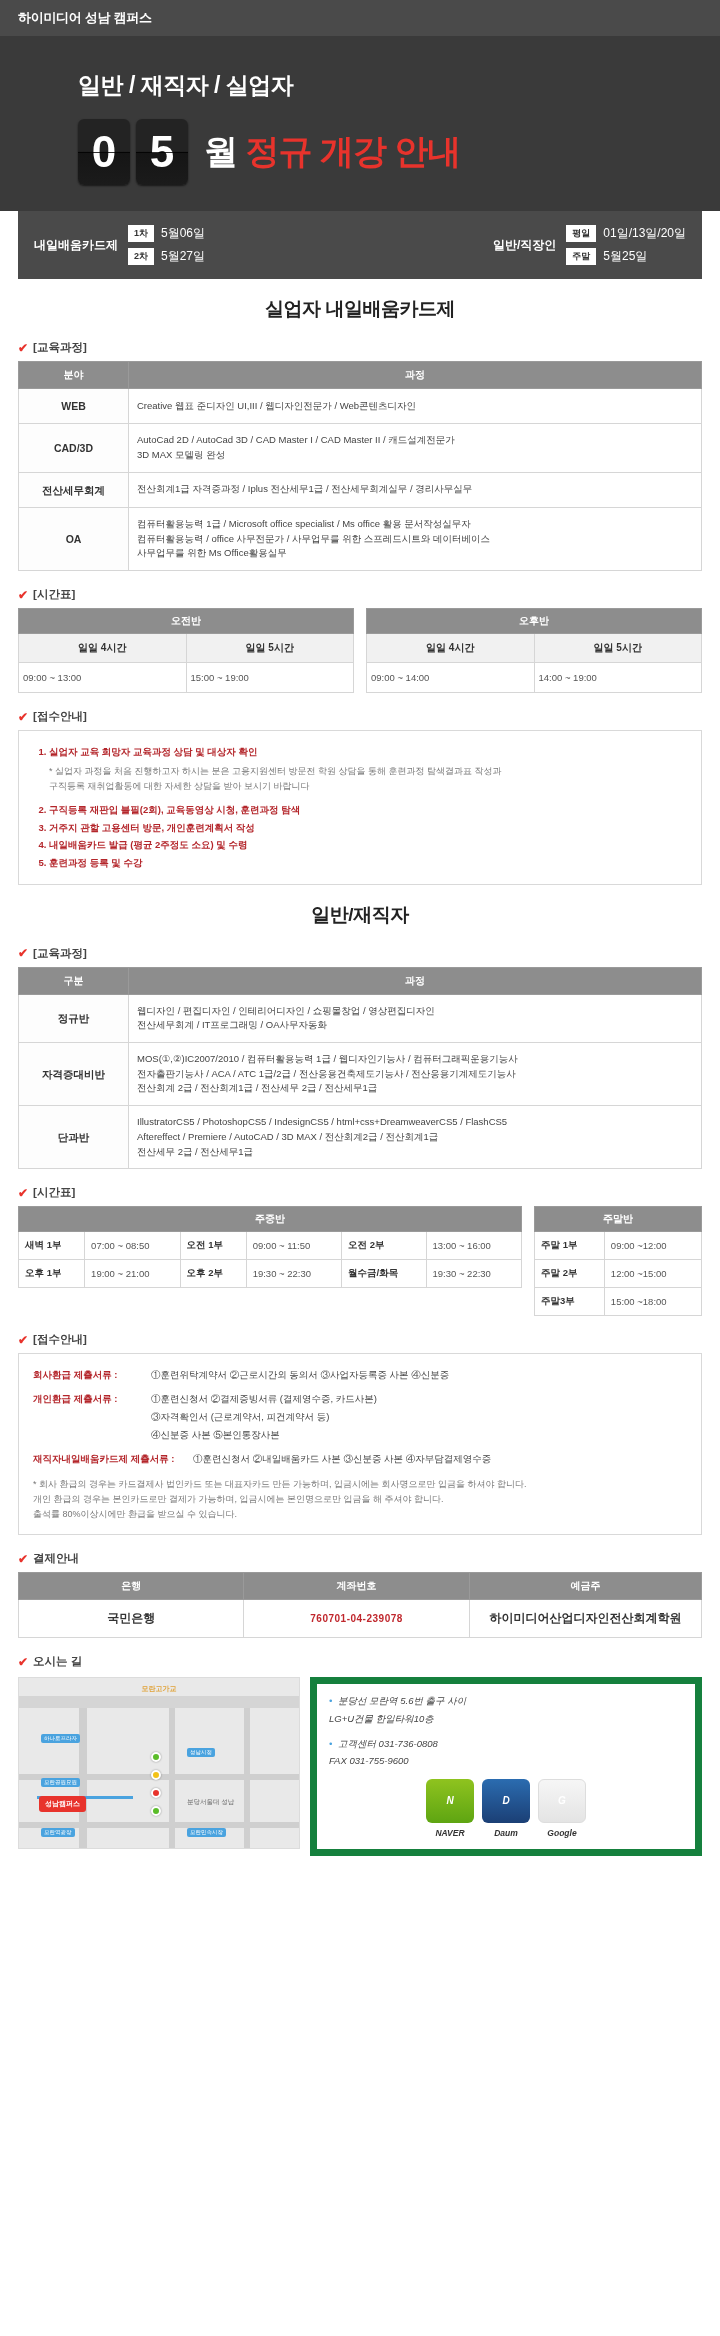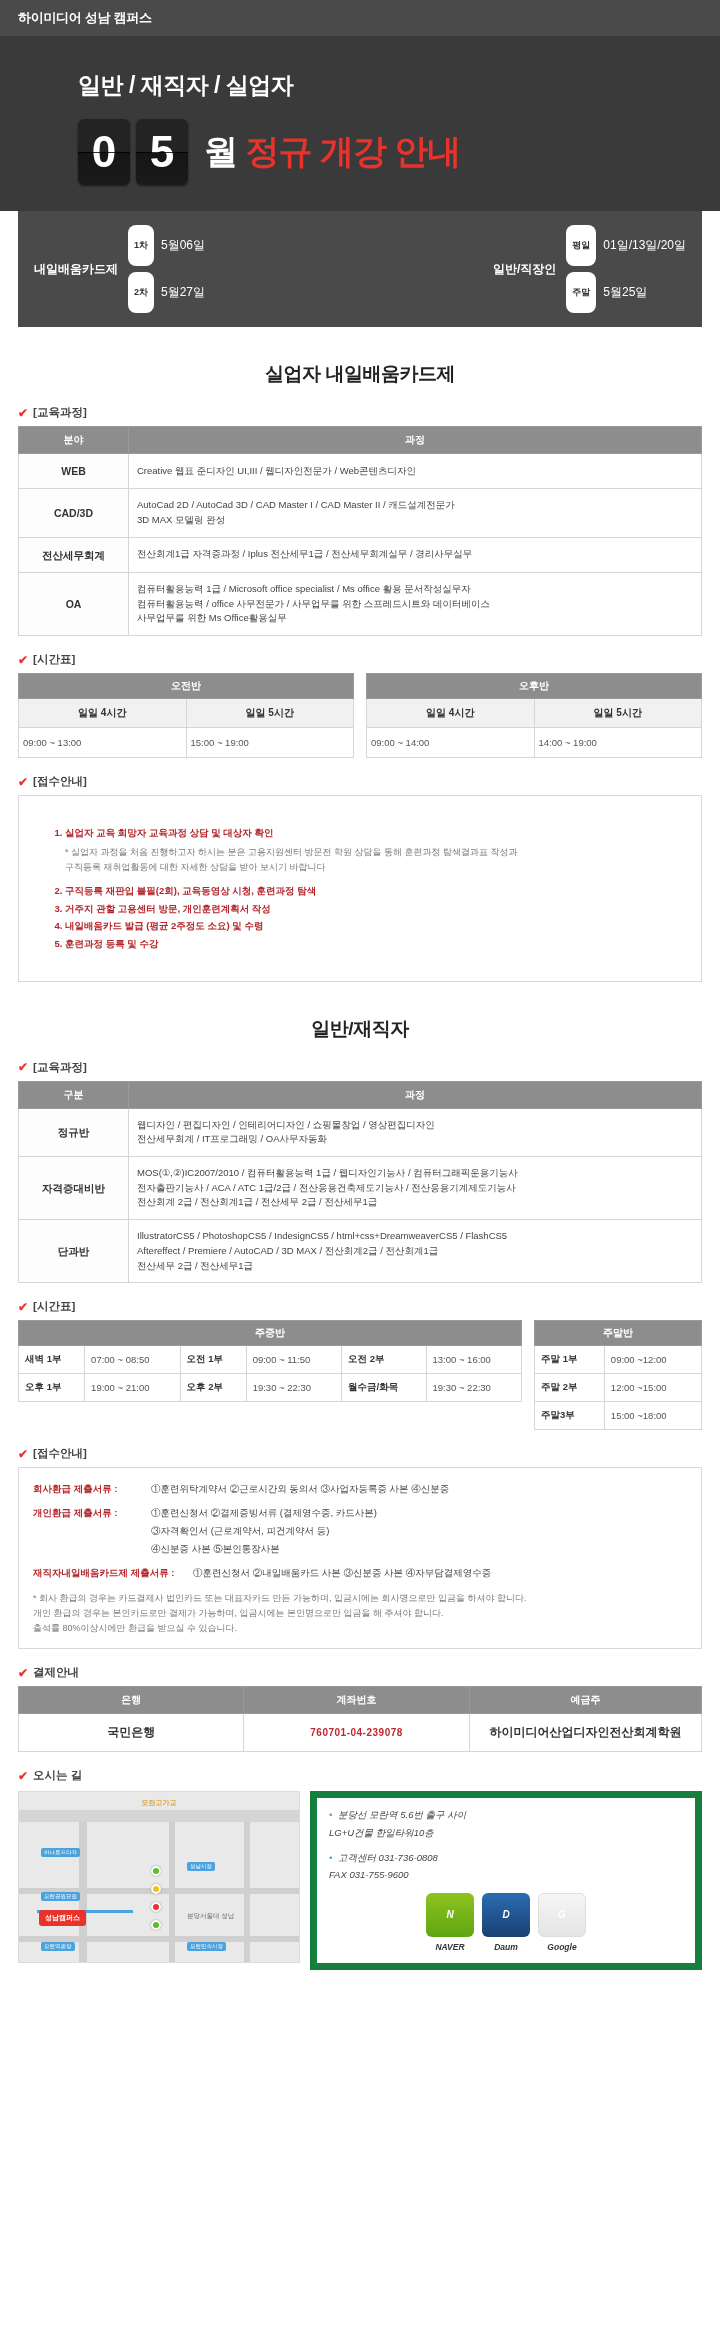--- a/index.html
+++ b/index.html
@@ -78,35 +78,35 @@
     color: #fff;
     font-size: 11px;
     gap: 10px;
   }
   .sum-label { font-weight: bold; font-size: 12px; white-space: nowrap; }
   .sum-rows { display: flex; flex-direction: column; gap: 6px; }
   .sum-row { display: flex; align-items: center; gap: 7px; }
   .chip {
     background: #ffffff; color: #333;
     font-size: 9px; font-weight: bold;
-    padding: 14px 6px; border-radius: 8px;
+    padding: 2px 6px; border-radius: 0;
     min-width: 26px; text-align: center;
   }
   .sum-val { font-size: 12px; }
   .sum-gap { flex: 1; }
   .sum-right { display: flex; align-items: center; gap: 10px; }
 
   
   .wrap { padding: 0 18px; }
   h2.sec-title {
     text-align: center;
     font-size: 19px;
     font-weight: bold;
     color: #222;
-    margin: 34px 0 18px 0;
+    margin: 17px 0 18px 0;
     letter-spacing: -0.5px;
   }
   .sub-head {
     display: flex; align-items: center; gap: 5px;
     margin: 16px 0 6px 0;
     font-size: 11.5px;
     font-weight: bold;
     color: #444;
   }
   .check { color: #e8332c; font-size: 12px; font-weight: bold; }
@@ -159,21 +159,21 @@
   }
 
   
   .notice {
     border: 1px solid #d9d9d9;
     padding: 12px 14px;
     font-size: 9.5px;
     color: #444;
     line-height: 1.85;
   }
-  .notice ol { margin: 16px; padding-left: 16px; }
+  .notice ol { margin: 0; padding-left: 16px; }
   .notice li { color: #b4262b; font-weight: bold; }
   .notice .memo {
     color: #777; font-weight: normal; margin: 3px 0 7px 0; line-height: 1.7;
     font-size: 9px;
   }
 
   
   .wk-wrap { display: flex; gap: 12px; align-items: flex-start; }
   .wk-main { flex: 1 1 auto; }
   .wk-side { width: 168px; }

